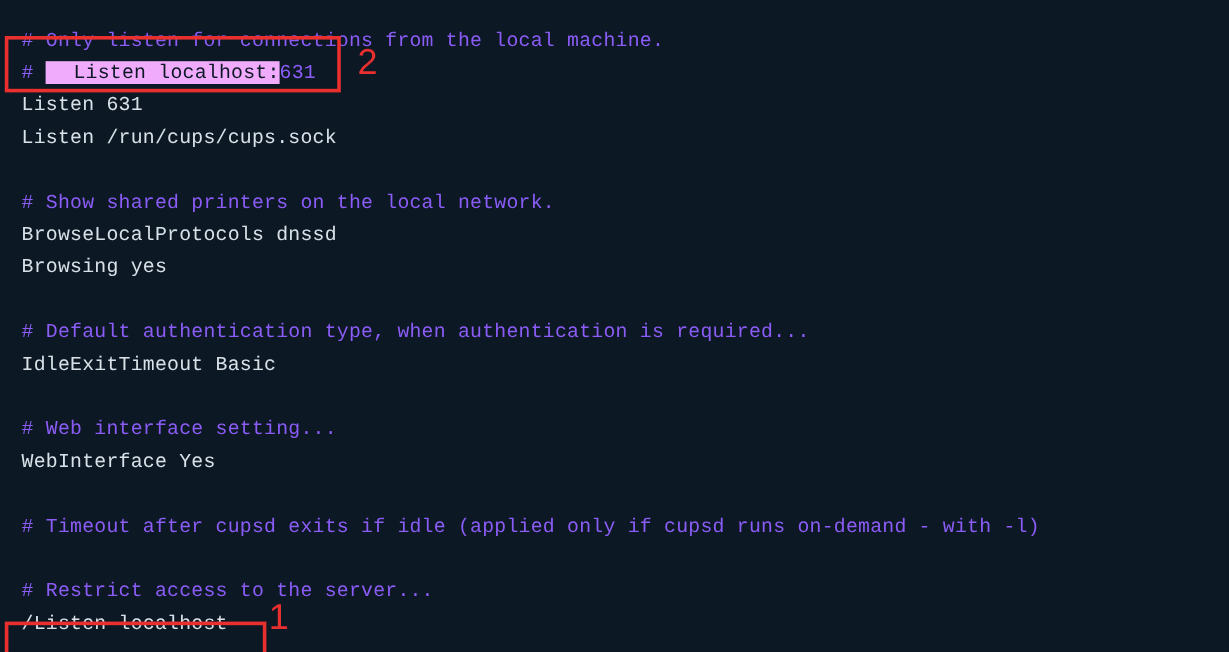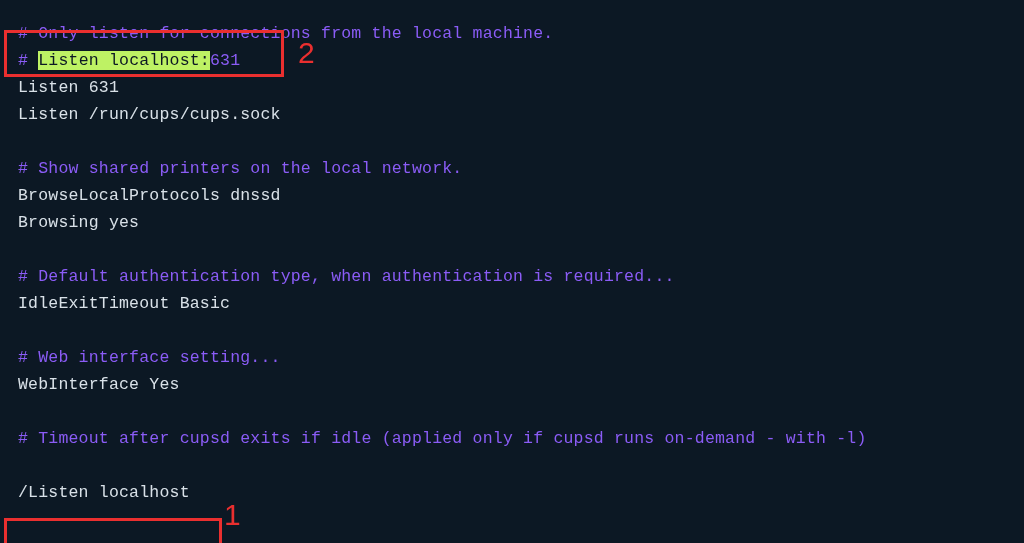--- a/index.html
+++ b/index.html
@@ -18,22 +18,23 @@
     padding: 20px 18px 0 18px;
     line-height: 27px;
   }
   .line {
     height: 27px;
     position: relative;
   }
   .comment { color: #8b5cf6; }
   .code    { color: #d9e1e8; }
   .hl {
-    background: #bef264;
+    background: #f0abfc;
     color: #0c1824;
+    padding-left: 23px;
   }
   
   .box {
     position: absolute;
     border: 3px solid #ea2f2f;
     box-sizing: border-box;
     pointer-events: none;
   }
   .annot {
     position: absolute;
@@ -101,20 +102,23 @@
 
   <div class="line"></div>
 
   <div class="line">
     <span class="comment"># Timeout after cupsd exits if idle (applied only if cupsd runs on-demand - with -l)</span>
   </div>
 
 
   <div class="line"></div>
 
+  <div class="line">
+    <span class="comment"># Restrict access to the server...</span>
+  </div>
 
   <div class="line">
     <span class="code">/Listen localhost</span>
   </div>
 
 </div>
 
 <div class="box" style="left:4px; top:30px; width:280px; height:47px;"></div>
 <span class="annot" style="left:298px; top:36px;">2</span>
 

